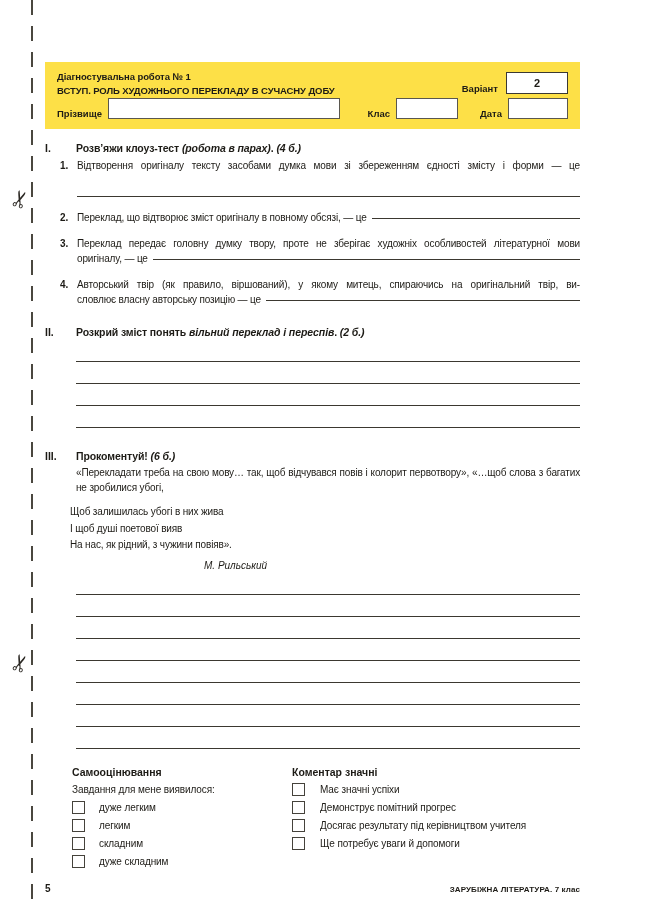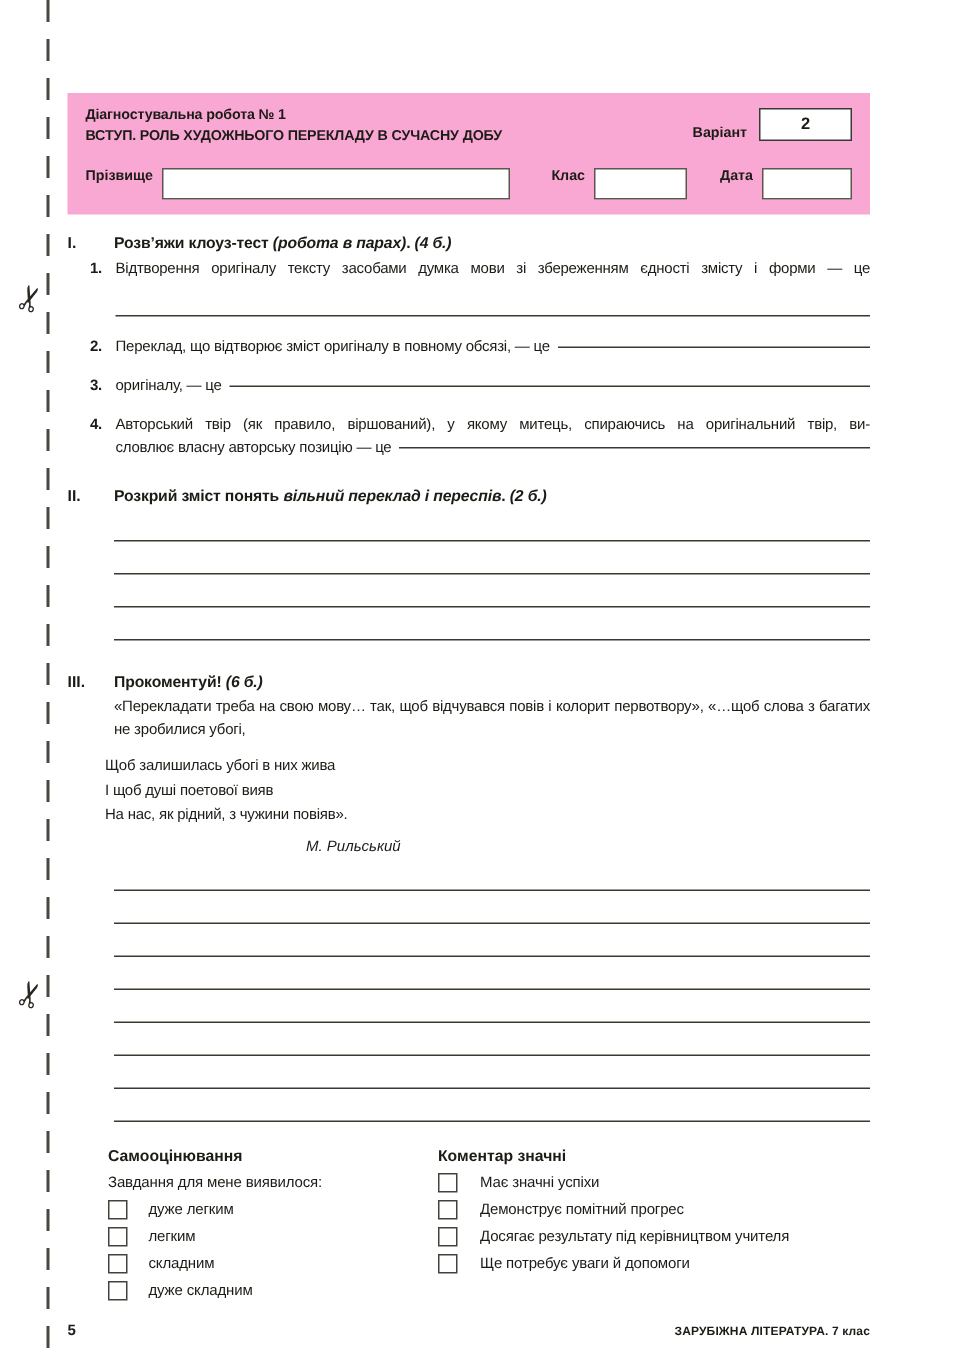--- a/index.html
+++ b/index.html
@@ -17,30 +17,30 @@
     position:absolute;left:5px;width:30px;text-align:center;
     font-size:23px;line-height:30px;color:#2a2722;
     transform:rotate(-72deg);
   }
   .s1{top:184px;}
   .s2{top:648px;}
 
   .content{position:absolute;left:45px;top:62px;width:535px;}
 
   
-  .header-box{background:#f9a8d4;padding:8px 12px 10px 12px;box-sizing:border-box;}
+  .header-box{background:#fde047;padding:8px 12px 10px 12px;box-sizing:border-box;}
   .hrow1{display:flex;justify-content:space-between;align-items:flex-start;}
   .h-title{font-weight:700;font-size:9.5px;line-height:14px;letter-spacing:-0.1px;}
   .variant{display:flex;align-items:flex-end;gap:8px;margin-top:2px;}
   .h-label{font-weight:700;font-size:9.5px;white-space:nowrap;}
   .variant-box{
     width:60px;height:20px;background:#fff;border:1.5px solid #3a3833;
     display:flex;align-items:center;justify-content:center;font-weight:700;font-size:11px;
   }
-  .hrow2{display:flex;align-items:flex-start;margin-top:14px;}
+  .hrow2{display:flex;align-items:flex-end;margin-top:0;}
   .inp{background:#fff;border:1px solid #5a574f;height:21px;box-sizing:border-box;}
   .inp.name{flex:1;margin-left:6px;}
   .lbl-klas{margin-left:28px;}
   .lbl-data{margin-left:22px;}
   .inp.klas{width:62px;margin-left:6px;}
   .inp.data{width:60px;margin-left:6px;}
 
   
   .sec-head{display:flex;margin-top:13px;}
   .sec-num{width:31px;font-weight:700;font-size:10.5px;flex:none;}
@@ -129,20 +129,21 @@
         <div class="tail-row">
           <span class="tail">Переклад, що відтворює зміст оригіналу в повному обсязі, — це</span>
           <span class="fill"></span>
         </div>
       </div>
     </div>
 
     <div class="item">
       <div class="item-num">3.</div>
       <div class="item-text">
+        <div class="jline">Переклад передає головну думку твору, проте не зберігає художніх особливостей літературної мови</div>
         <div class="tail-row">
           <span class="tail">оригіналу, — це</span>
           <span class="fill"></span>
         </div>
       </div>
     </div>
 
     <div class="item">
       <div class="item-num">4.</div>
       <div class="item-text">

